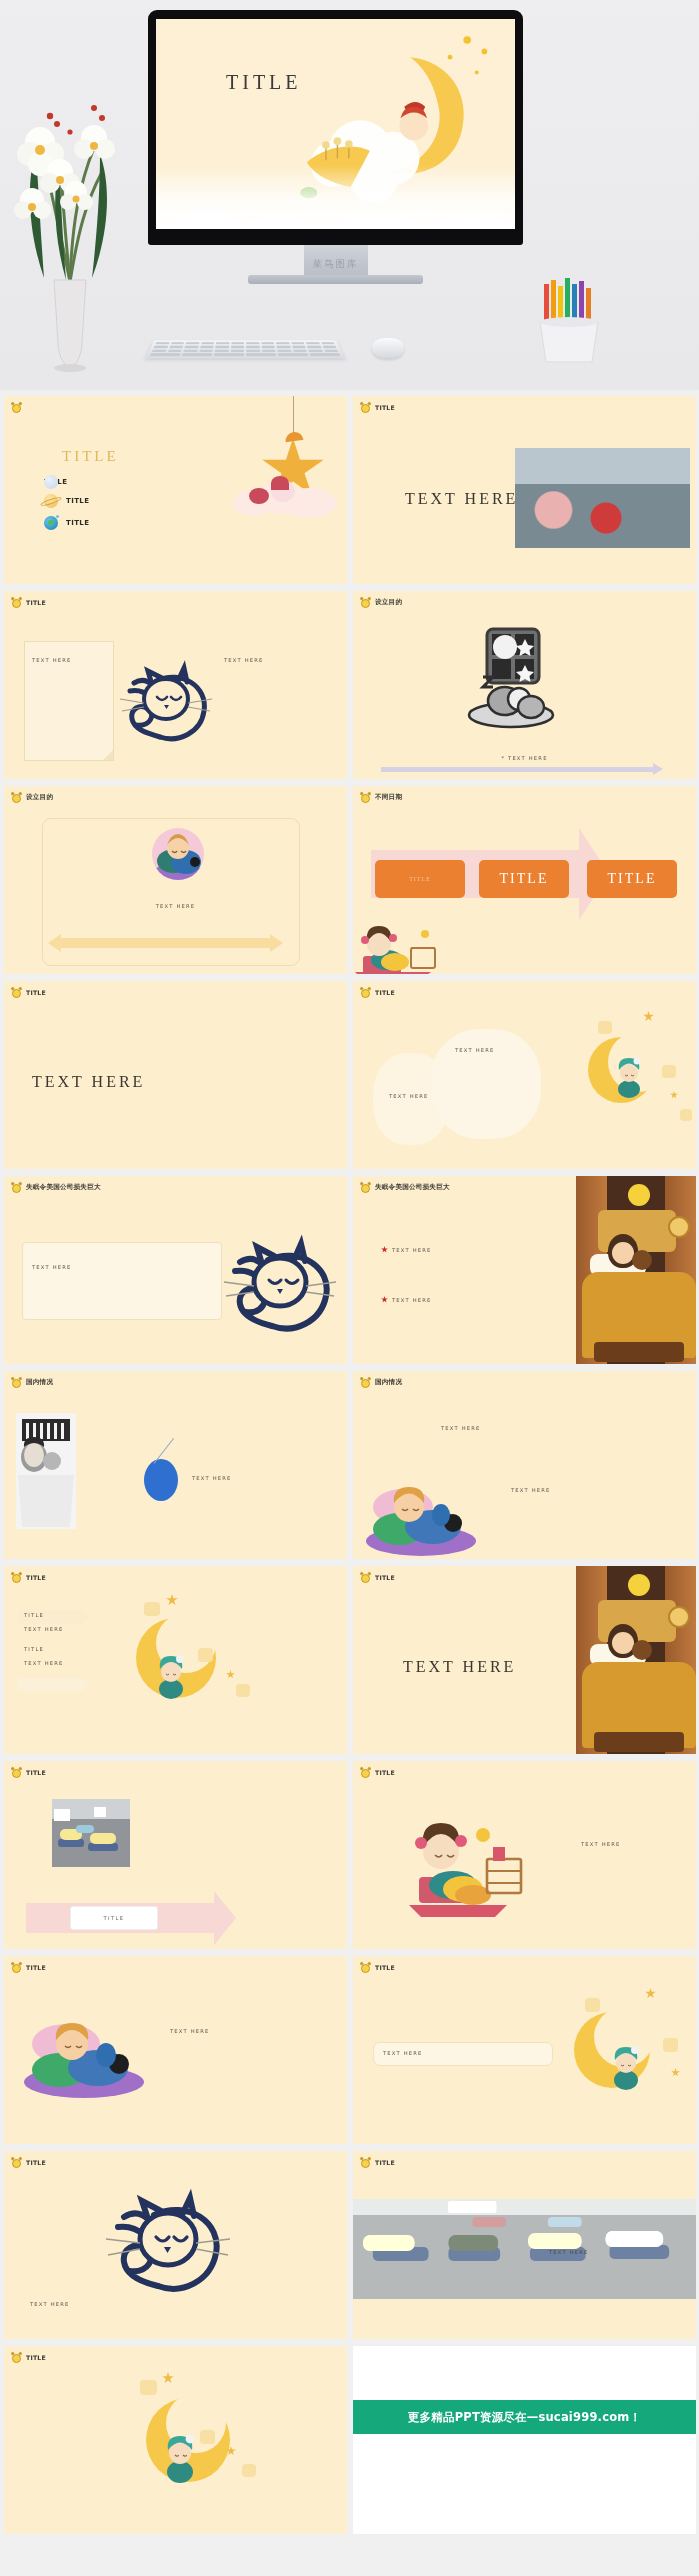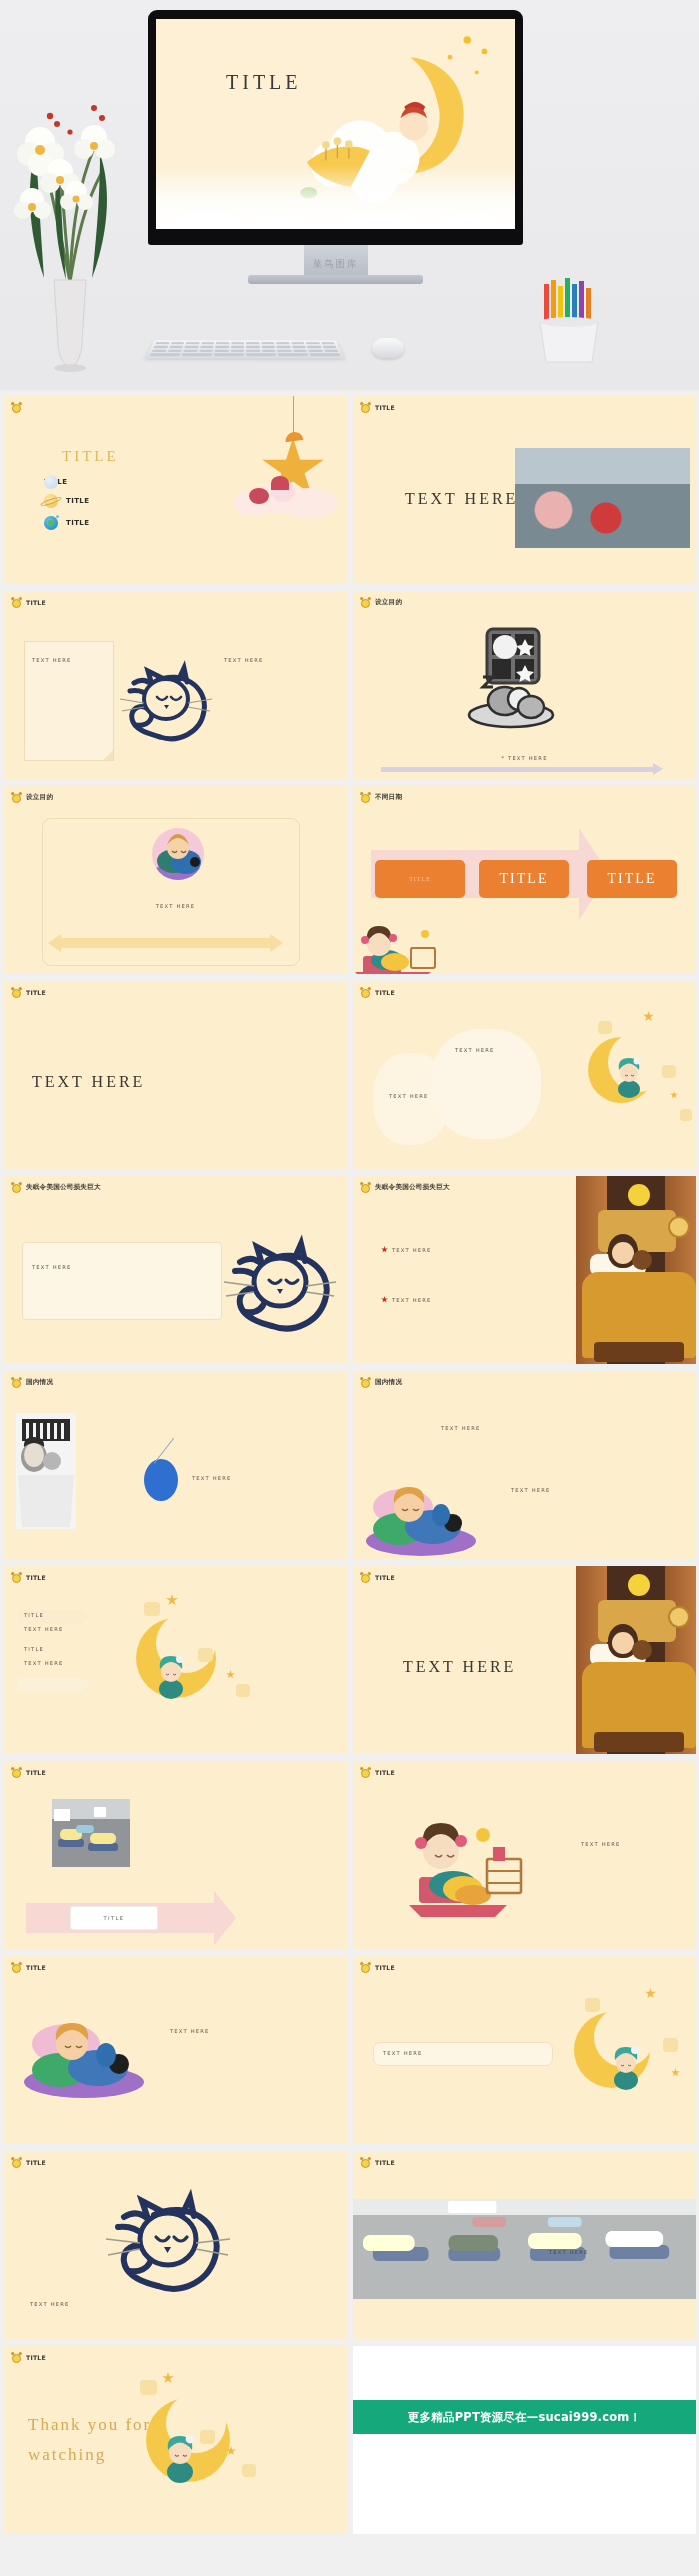--- a/index.html
+++ b/index.html
@@ -1065,24 +1065,20 @@
 
   <div class="slide">
     <div class="slide-head">
       <span class="clock-icon">
           <i class="bell l"></i>
           <i class="bell r"></i>
           <i class="face"></i>
         </span>
       <span class="ttl">TITLE</span>
     </div>
-    <div class="thanks">
-      <div>Thank you for</div>
-      <div>watching</div>
-    </div>
     <div class="moon-c" style="left:142px;top:52px;width:84px;height:84px;"></div>
     <div class="star-sm" style="left:158px;top:26px;width:12px;height:12px;"></div>
     <div class="star-sm" style="left:222px;top:100px;width:10px;height:10px;"></div>
     <div class="sq-soft" style="left:136px;top:34px;width:17px;height:15px;"></div>
     <div class="sq-soft" style="left:196px;top:84px;width:15px;height:14px;"></div>
     <div class="sq-soft" style="left:238px;top:118px;width:14px;height:13px;"></div>
     <svg style="position:absolute;left:156px;top:86px;width:40px;height:52px" viewBox="0 0 40 52">
       <ellipse cx="20" cy="40" rx="13" ry="11" fill="#2f8b82"></ellipse>
       <circle cx="20" cy="21" r="11" fill="#f7ddc0"></circle>
       <path d="M8 18 q12 -15 24 0 q2 -14 -12 -14 q-14 0 -12 14Z" fill="#3aa79b"></path>

